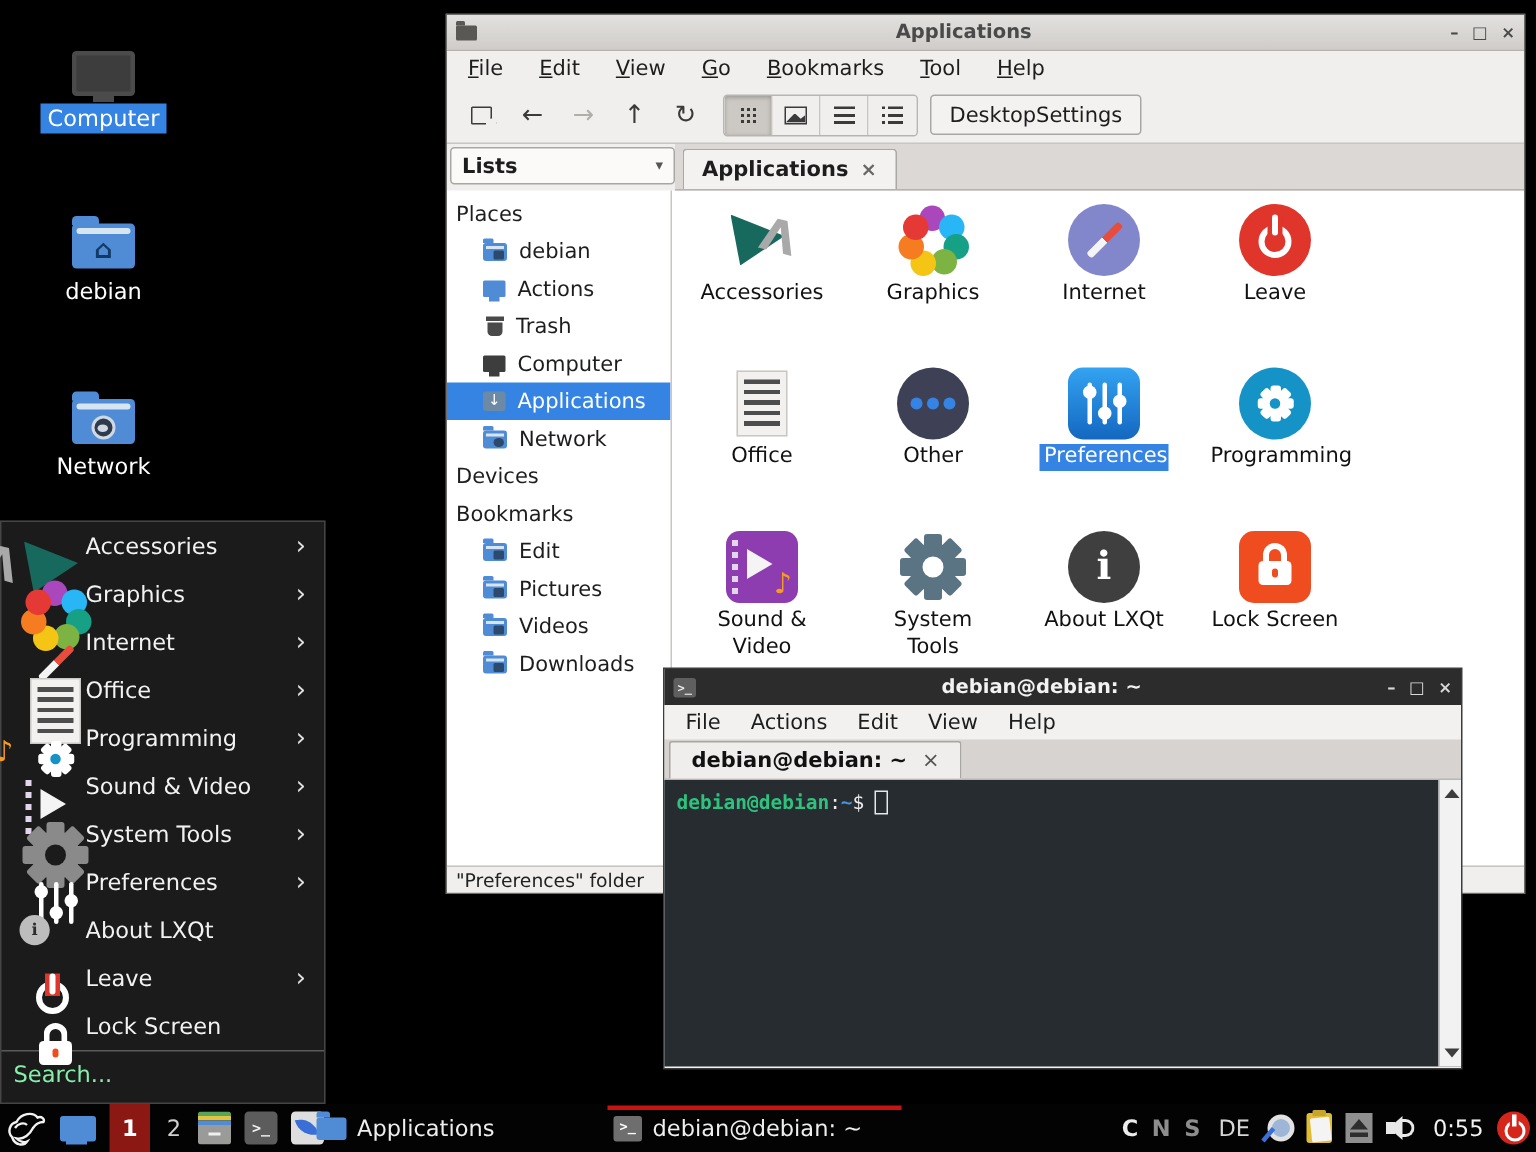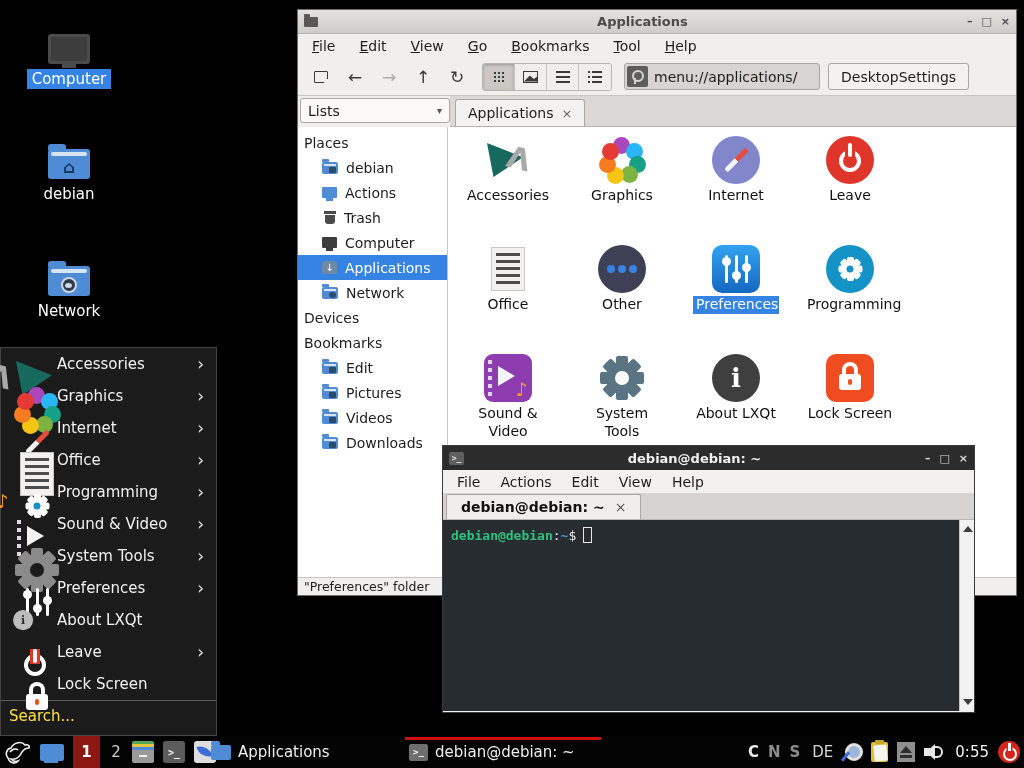--- a/index.html
+++ b/index.html
@@ -84,21 +84,21 @@
   .i-lock { border-radius:10px; background:#ef4c20; }
   .i-lock .shackle { position:absolute; left:16px; top:8px; width:16px; height:14px; border:4px solid #fff; border-bottom:none; border-radius:8px 8px 0 0; }
   .i-lock .body { position:absolute; left:13px; top:20px; width:22px; height:16px; background:#fff; border-radius:3px; }
   .i-lock .body::after { content:""; position:absolute; left:9px; top:5px; width:4px; height:6px; background:#ef4c20; border-radius:2px; }
 
   
   .appmenu { position:absolute; left:0; top:347px; width:217px; height:389px; background:#1b1b1b; border:1px solid #454545; z-index:6; color:#f2f2f2; }
   .appmenu .mrow { display:flex; align-items:center; height:32px; padding:0 12px; font-size:15px; }
   .appmenu .mrow .lbl { margin-left:24px; }
   .appmenu .mrow .chev { margin-left:auto; color:#e0e0e0; font-size:17px; }
-  .appmenu .search { border-top:1px solid #5a5a5a; height:30px; display:flex; align-items:center; padding:0 8px; color:#fde047; font-size:15px; }
+  .appmenu .search { border-top:1px solid #5a5a5a; height:30px; display:flex; align-items:center; padding:0 8px; color:#86efac; font-size:15px; }
 
   
   .fm { left:298px; top:10px; width:718px; height:585px; background:#f1efee; z-index:2; }
   .titlebar { height:24px; display:flex; align-items:center; padding:0 6px; font-size:13px; font-weight:bold; }
   .fm .titlebar { background:linear-gradient(#e3e1df,#cfccc9); color:#4a4a4a; border-bottom:1px solid #b5b2af; }
   .titlebar .ttext { flex:1; text-align:center; }
   .winbtns { display:flex; gap:9px; font-size:11px; font-weight:bold; }
   .fm .winbtns span { color:#4a4a4a; }
   .tfolder { width:14px; height:10px; background:#5a5855; border-radius:1px; position:relative; }
   .tfolder::before { content:""; position:absolute; top:-3px; left:0; width:6px; height:3px; background:#5a5855; border-radius:1px 1px 0 0; }
@@ -119,21 +119,21 @@
   .dlist .dcol { width:2px; height:12px; background:repeating-linear-gradient(to bottom,#3a3a3a 0 2px,transparent 2px 5px); }
   .dlist .lcol { width:10px; height:12px; background:repeating-linear-gradient(to bottom,#3a3a3a 0 2px,transparent 2px 5px); }
   .newtab { position:relative; width:14px; height:12px; border:1px solid #3a3a3a; border-radius:1px; }
   .newtab::after { content:""; position:absolute; right:-4px; bottom:-4px; width:7px; height:7px; background:#f1efee; }
   .newtab b { position:absolute; right:-5px; bottom:-6px; font-size:11px; color:#3a3a3a; }
   .pathbar { margin-left:8px; width:196px; height:27px; background:#d7d4d1; border:1px solid #a9a7a3; border-radius:3px; display:flex; align-items:center; padding:2px; font-size:14px; color:#1d1d1d; }
   .pathicon { width:21px; height:21px; background:#5f5d5a; border-radius:2px; margin-right:6px; position:relative; }
   .pathicon::before { content:""; position:absolute; left:5px; top:4px; width:8px; height:8px; border:2px solid #d8d6d3; border-radius:50%; }
   .pathicon::after { content:""; position:absolute; left:7px; top:12px; width:2px; height:6px; background:#d8d6d3; }
   .dsbtn { margin-left:4px; height:27px; padding:0 12px; background:#f4f2f1; border:1px solid #a9a7a3; border-radius:3px; display:flex; align-items:center; font-size:14px; color:#1d1d1d; }
-  .tabrow { height:31px; display:flex; }
+  .tabrow { height:31px; display:flex;font-weight:bold; }
   .combo { width:150px; height:25px; margin:2px 0 0 2px; background:#fbfaf9; border:1px solid #a9a7a3; border-radius:3px; display:flex; align-items:center; padding:0 7px; font-size:14px; color:#1d1d1d; }
   .combo .arr { margin-left:auto; font-size:10px; color:#555; }
   .tabstrip { flex:1; background:#dbd8d5; border-bottom:1px solid #b5b2af; display:flex; align-items:flex-end; padding-left:5px; }
   .tab { height:27px; padding:0 12px; background:#f4f2f1; border:1px solid #aaa8a4; border-bottom:none; border-radius:3px 3px 0 0; display:flex; align-items:center; gap:8px; font-size:14px; color:#1d1d1d; }
   .tab .x { color:#666; font-size:13px; }
   .fmbody { display:flex; height:450px; background:#fff; }
   .sidebar { width:150px; border-right:1px solid #c8c6c3; padding-top:3px; font-size:14px; color:#1d1d1d; overflow:hidden; }
   .shead { height:25px; display:flex; align-items:center; padding-left:6px; }
   .srow { height:25px; display:flex; align-items:center; padding-left:24px; gap:8px; }
   .srow.sel { background:#3584e4; color:#fff; }
@@ -282,24 +282,20 @@
       <span class="vbtn">
           <span class="lines"></span>
         </span>
       <span class="vbtn">
           <span class="dlist">
             <span class="dcol"></span>
             <span class="lcol"></span>
           </span>
         </span>
     </span>
-    <span class="pathbar">
-      <span class="pathicon"></span>
-      <span>menu://applications/</span>
-    </span>
     <span class="dsbtn">DesktopSettings</span>
   </div>
   <div class="tabrow">
     <span class="combo">
       <span>Lists</span>
       <span class="arr">▾</span>
     </span>
     <span class="tabstrip">
       <span class="tab">
         <span>Applications</span>

